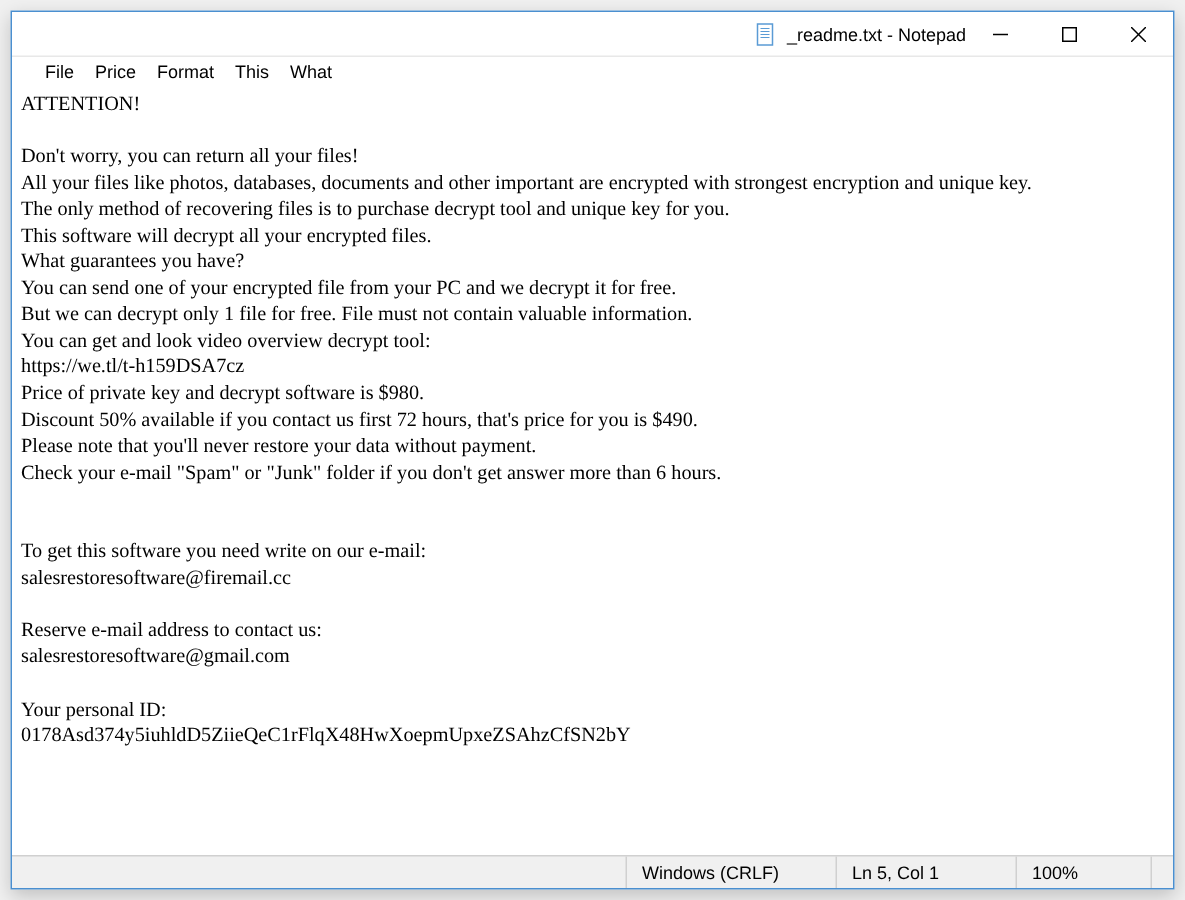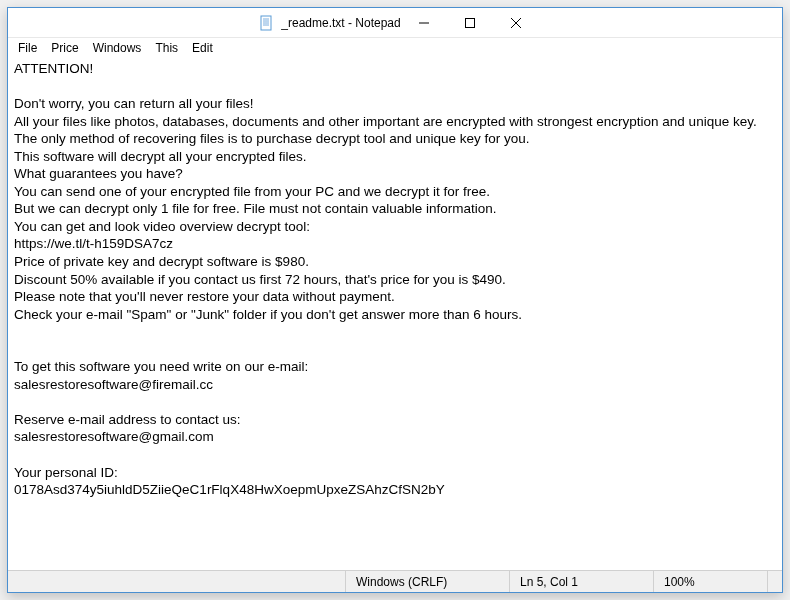--- a/index.html
+++ b/index.html
@@ -25,21 +25,21 @@
       border: 1px solid #4a8fd0;
       box-shadow: 0 4px 12px rgba(0,0,0,0.2);
       display: flex;
       flex-direction: column;
     }
     .titlebar {
       height: 30px;
       background: #ffffff;
       display: flex;
       align-items: center;
-      justify-content: center;
+      justify-content: flex-end;
       border-bottom: 1px solid #e8e8e8;
     }
     .titlebar-left {
       display: flex;
       align-items: center;
       padding-left: 8px;
       gap: 6px;
     }
     .app-icon {
       width: 16px;
@@ -68,45 +68,45 @@
       border: none;
       cursor: pointer;
     }
     .menubar {
       height: 20px;
       display: flex;
       align-items: center;
       padding: 0 4px;
       font-size: 12px;
       gap: 2px;
+      margin-left: 12px;
     }
     .menu-item {
       padding: 1px 6px;
       cursor: pointer;
     }
     .content {
       flex: 1;
       padding: 2px 6px;
-      font-family: Liberation Sans, sans-serif;
+      font-family: Liberation Serif, serif;
       font-size: 13.5px;
       line-height: 1.3;
       white-space: pre-wrap;
       overflow: auto;
       color: #000;
       background: #fff;
     }
     .statusbar {
       height: 22px;
       background: #f0f0f0;
       border-top: 1px solid #d0d0d0;
       display: flex;
       align-items: center;
       font-size: 12px;
       color: #000;
-      gap: 24px;
     }
     .status-cell {
       padding: 0 10px;
       border-left: 1px solid #d0d0d0;
       height: 100%;
       display: flex;
       align-items: center;
     }
     .status-spacer {
       flex: 1;
@@ -149,23 +149,23 @@
             <line x1="0" y1="0" x2="10" y2="10" stroke="#000" stroke-width="1"></line>
             <line x1="10" y1="0" x2="0" y2="10" stroke="#000" stroke-width="1"></line>
           </svg>
       </button>
     </div>
   </div>
 
   <div class="menubar">
     <span class="menu-item">File</span>
     <span class="menu-item">Price</span>
-    <span class="menu-item">Windows</span>
+    <span class="menu-item">Format</span>
     <span class="menu-item">This</span>
-    <span class="menu-item">Edit</span>
+    <span class="menu-item">What</span>
   </div>
 
   <div class="content">ATTENTION!
 
 Don't worry, you can return all your files!
 All your files like photos, databases, documents and other important are encrypted with strongest encryption and unique key.
 The only method of recovering files is to purchase decrypt tool and unique key for you.
 This software will decrypt all your encrypted files.
 What guarantees you have?
 You can send one of your encrypted file from your PC and we decrypt it for free.

